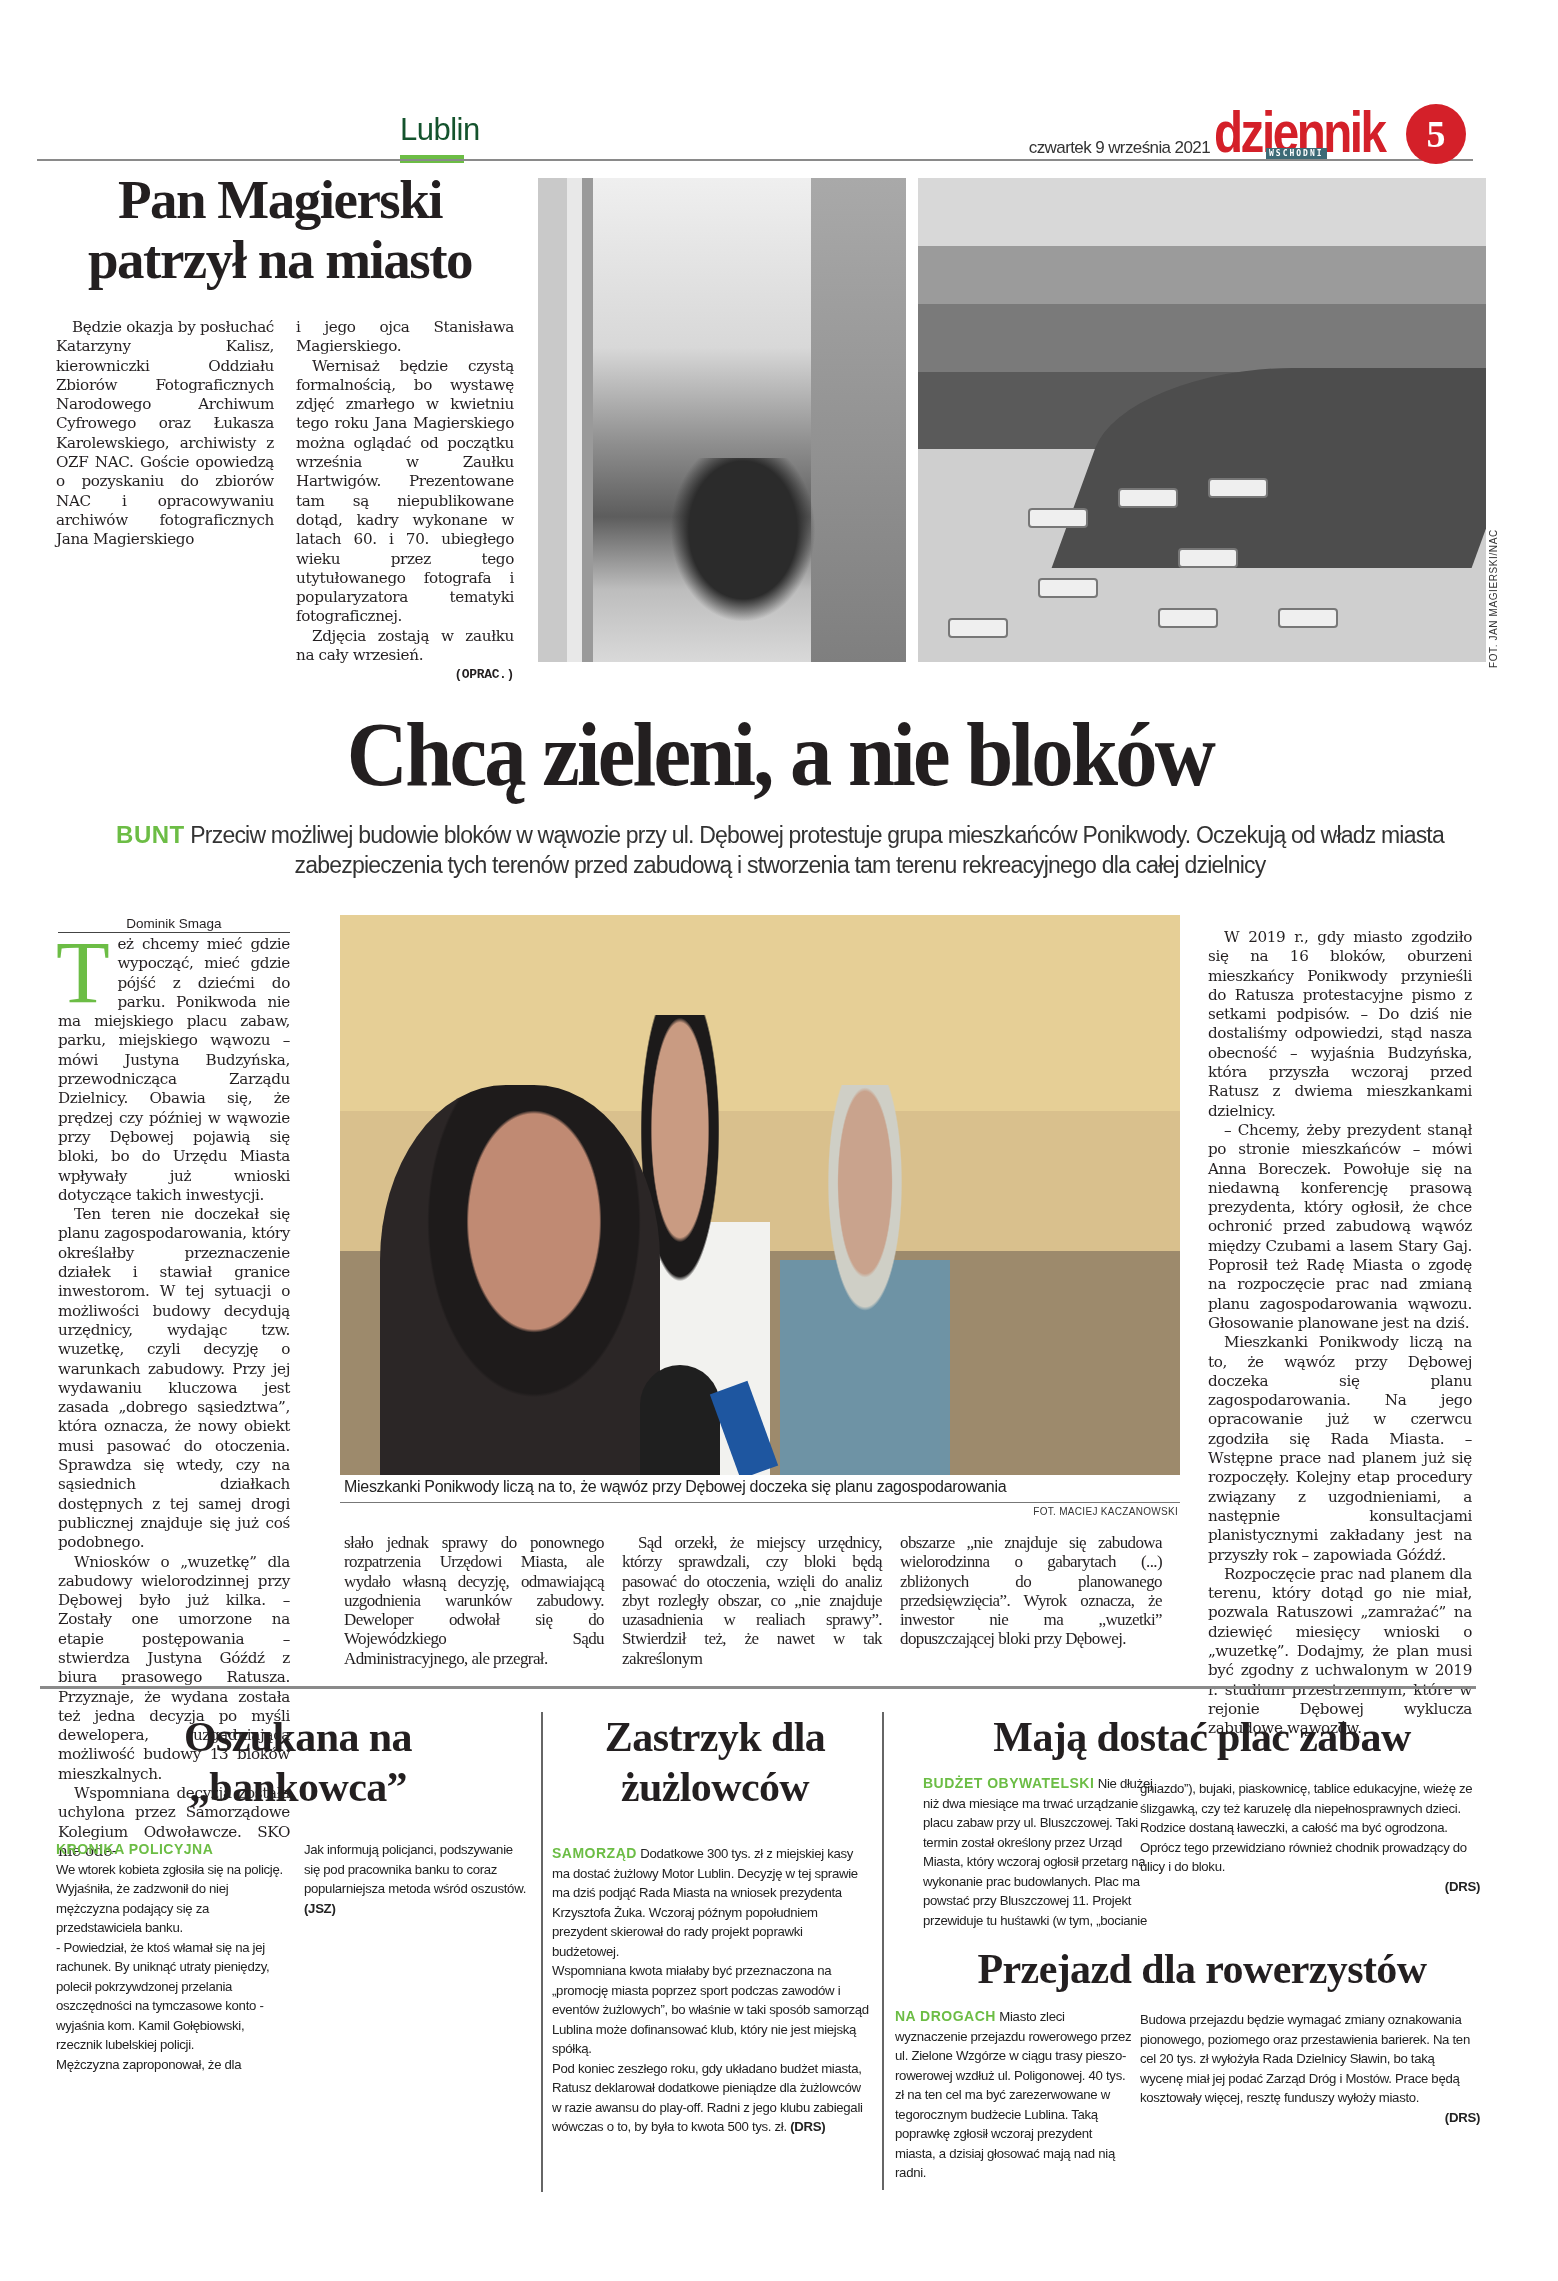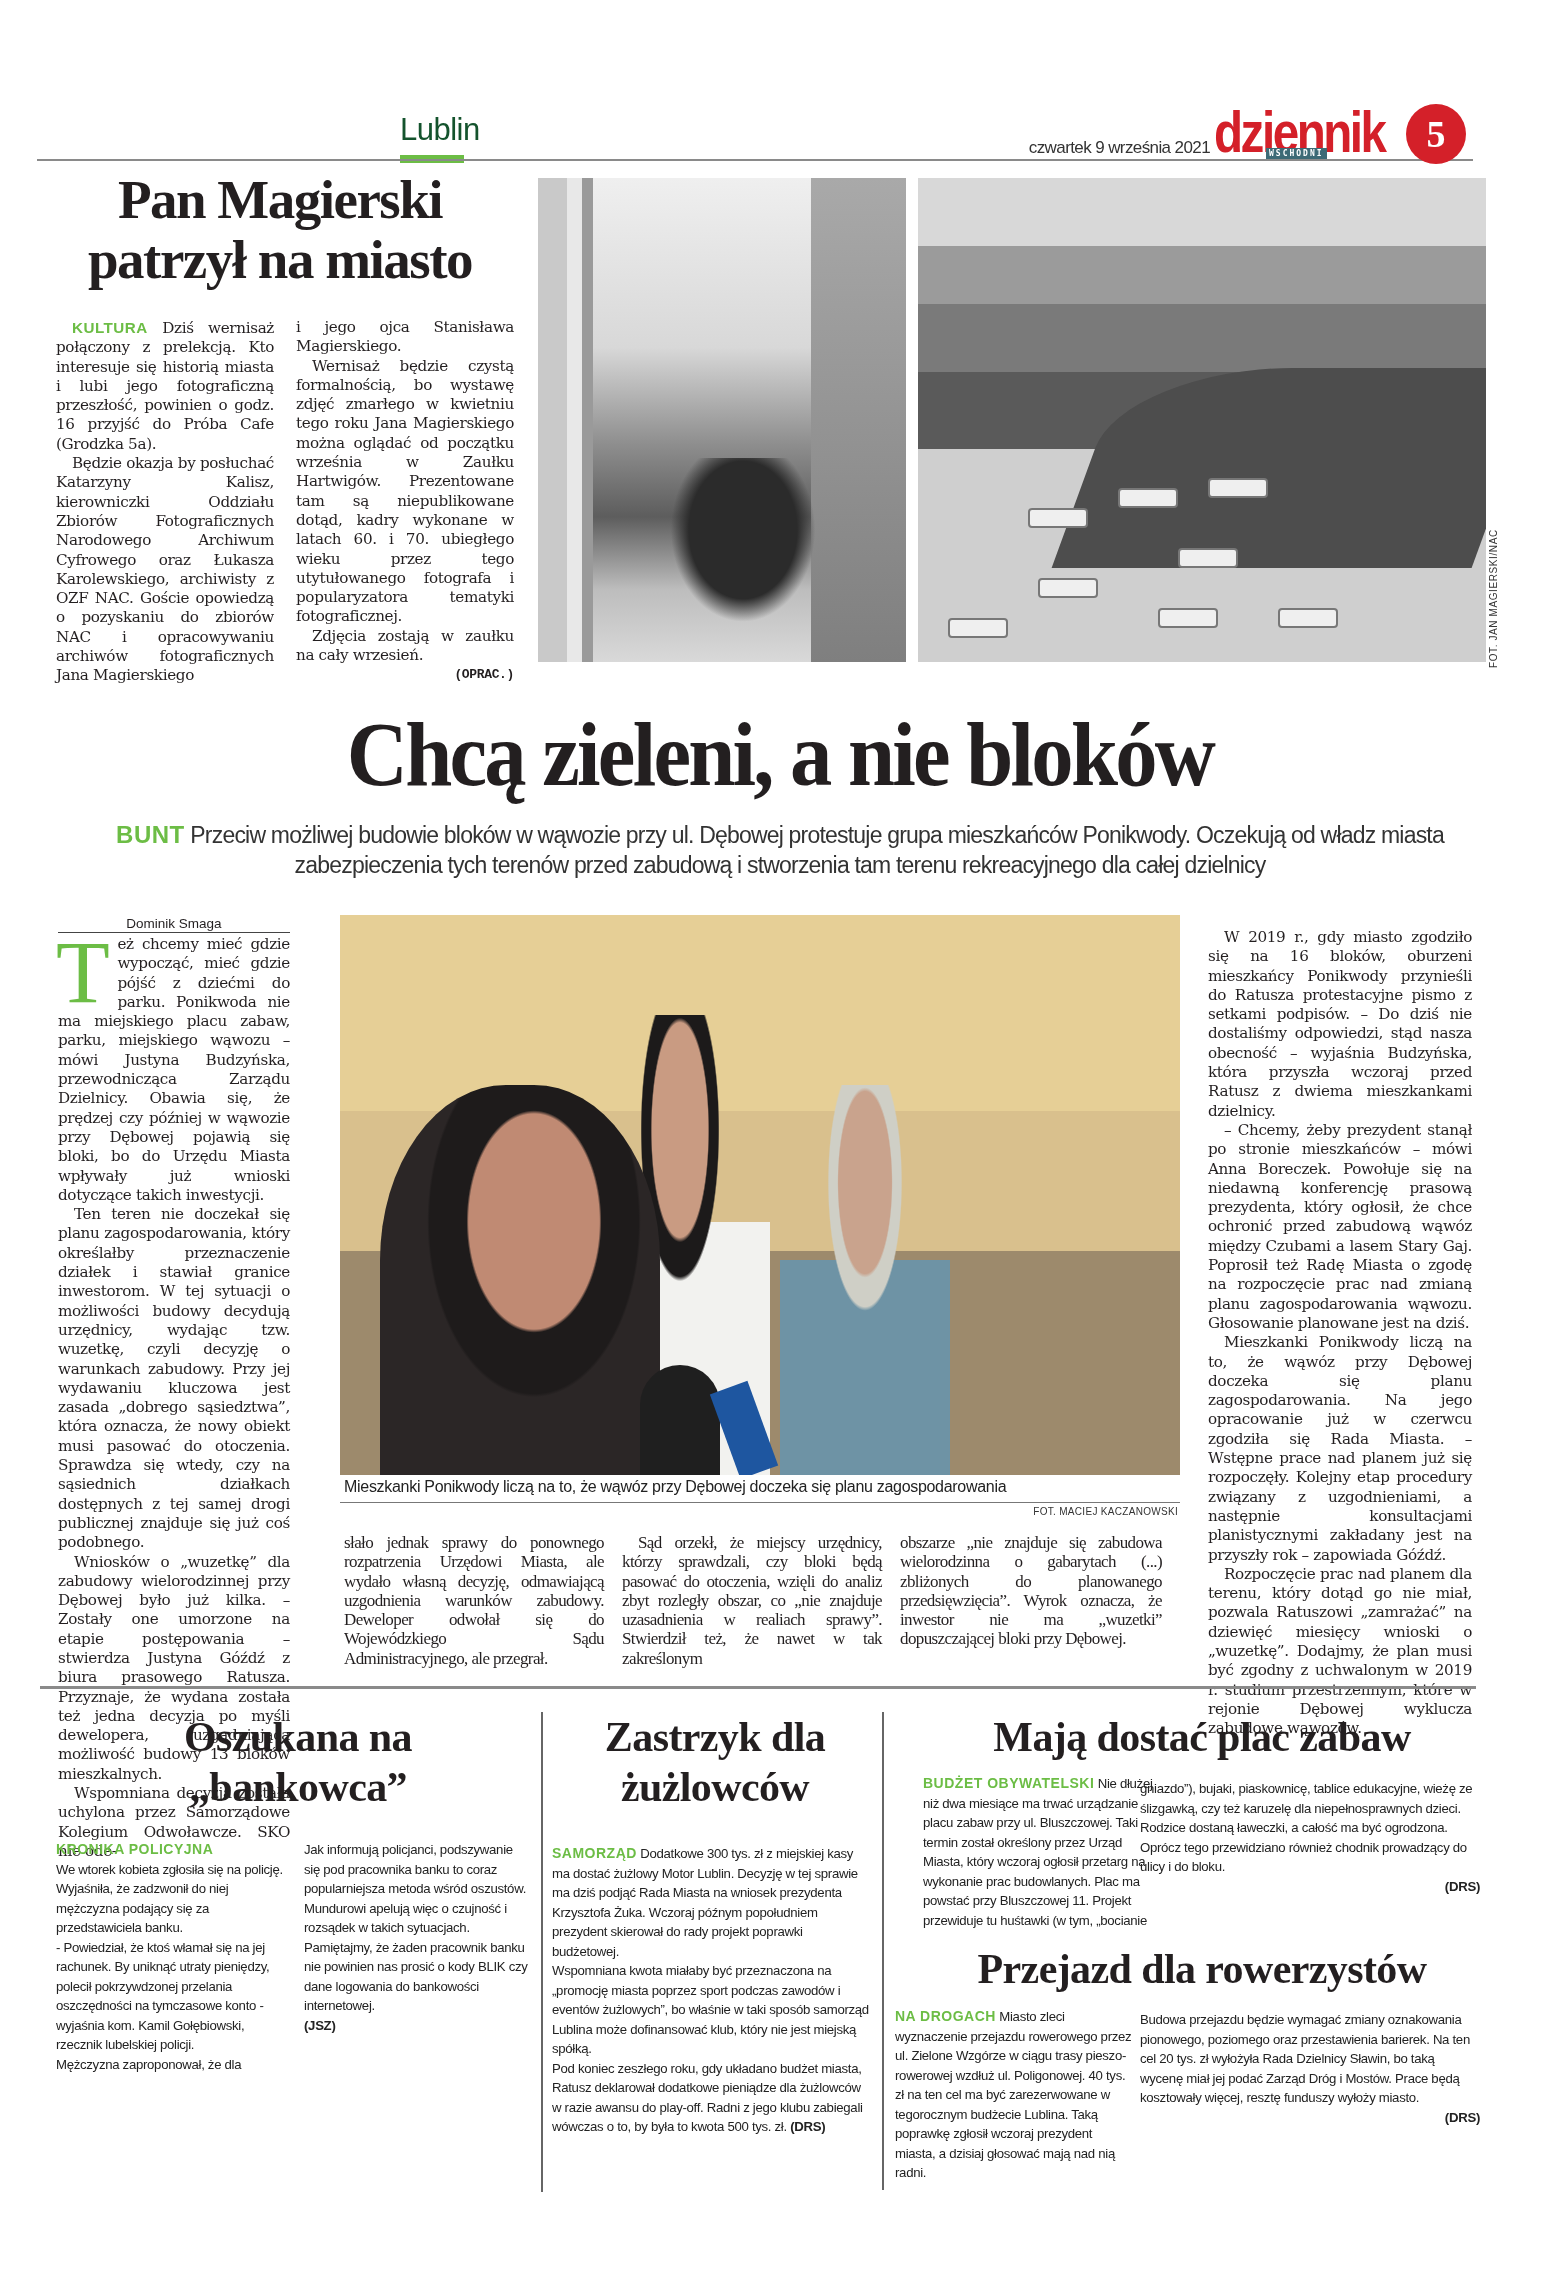--- a/index.html
+++ b/index.html
@@ -97,21 +97,20 @@
 <div class="abs top-rule"></div>
 <div class="abs date">czwartek 9 września 2021</div>
 <div class="abs logo">
   <span class="logo-text">dziennik</span>
   <span class="logo-sub">WSCHODNI</span>
 </div>
 <div class="abs page-badge">5</div>
 
 <h2 class="abs h1a">Pan Magierski patrzył na miasto</h2>
 <div class="abs col1a body-serif">
-  <p><span class="kicker">KULTURA</span> <span>Dziś wernisaż połączony z prelekcją. Kto interesuje się historią miasta i lubi jego fotograficzną przeszłość, powinien o godz. 16 przyjść do Próba Cafe (Grodzka 5a).</span></p>
   <p>Będzie okazja by posłuchać Katarzyny Kalisz, kierowniczki Oddziału Zbiorów Fotograficznych Narodowego Archiwum Cyfrowego oraz Łukasza Karolewskiego, archiwisty z OZF NAC. Goście opowiedzą o pozyskaniu do zbiorów NAC i opracowywaniu archiwów fotograficznych Jana Magierskiego</p>
 </div>
 <div class="abs col1b body-serif">
   <p style="text-indent:0">i jego ojca Stanisława Magierskiego.</p>
   <p>Wernisaż będzie czystą formalnością, bo wystawę zdjęć zmarłego w kwietniu tego roku Jana Magierskiego można oglądać od początku września w Zaułku Hartwigów. Prezentowane tam są niepublikowane dotąd, kadry wykonane w latach 60. i 70. ubiegłego wieku przez tego utytułowanego fotografa i popularyzatora tematyki fotograficznej.</p>
   <p>Zdjęcia zostają w zaułku na cały wrzesień.</p>
   <p class="signoff">(OPRAC.)</p>
 </div>
 
 <div class="abs photo ph1">
@@ -176,21 +175,20 @@
 
 <h3 class="abs bh bh1">Oszukana na „bankowca”</h3>
 <div class="abs brief br1a">
   <p class="kicker">KRONIKA POLICYJNA</p>
   <p>We wtorek kobieta zgłosiła się na policję. Wyjaśniła, że zadzwonił do niej mężczyzna podający się za przedstawiciela banku.</p>
   <p>- Powiedział, że ktoś włamał się na jej rachunek. By uniknąć utraty pieniędzy, polecił pokrzywdzonej przelania oszczędności na tymczasowe konto - wyjaśnia kom. Kamil Gołębiowski, rzecznik lubelskiej policji.</p>
   <p>Mężczyzna zaproponował, że dla</p>
 </div>
 <div class="abs brief br1b">
   <p>Jak informują policjanci, podszywanie się pod pracownika banku to coraz popularniejsza metoda wśród oszustów.</p>
-  <p>Mundurowi apelują więc o czujność i rozsądek w takich sytuacjach. Pamiętajmy, że żaden pracownik banku nie powinien nas prosić o kody BLIK czy dane logowania do bankowości internetowej.</p>
   <p class="bsign">(JSZ)</p>
 </div>
 
 <h3 class="abs bh bh2">Zastrzyk dla żużlowców</h3>
 <div class="abs brief br2">
   <p><span class="kicker">SAMORZĄD</span> <span>Dodatkowe 300 tys. zł z miejskiej kasy ma dostać żużlowy Motor Lublin. Decyzję w tej sprawie ma dziś podjąć Rada Miasta na wniosek prezydenta Krzysztofa Żuka. Wczoraj późnym popołudniem prezydent skierował do rady projekt poprawki budżetowej.</span></p>
   <p>Wspomniana kwota miałaby być przeznaczona na „promocję miasta poprzez sport podczas zawodów i eventów żużlowych”, bo właśnie w taki sposób samorząd Lublina może dofinansować klub, który nie jest miejską spółką.</p>
   <p><span>Pod koniec zeszłego roku, gdy układano budżet miasta, Ratusz deklarował dodatkowe pieniądze dla żużlowców w razie awansu do play-off. Radni z jego klubu zabiegali wówczas o to, by była to kwota 500 tys. zł.</span> <span class="bsign">(DRS)</span></p>
 </div>
 

